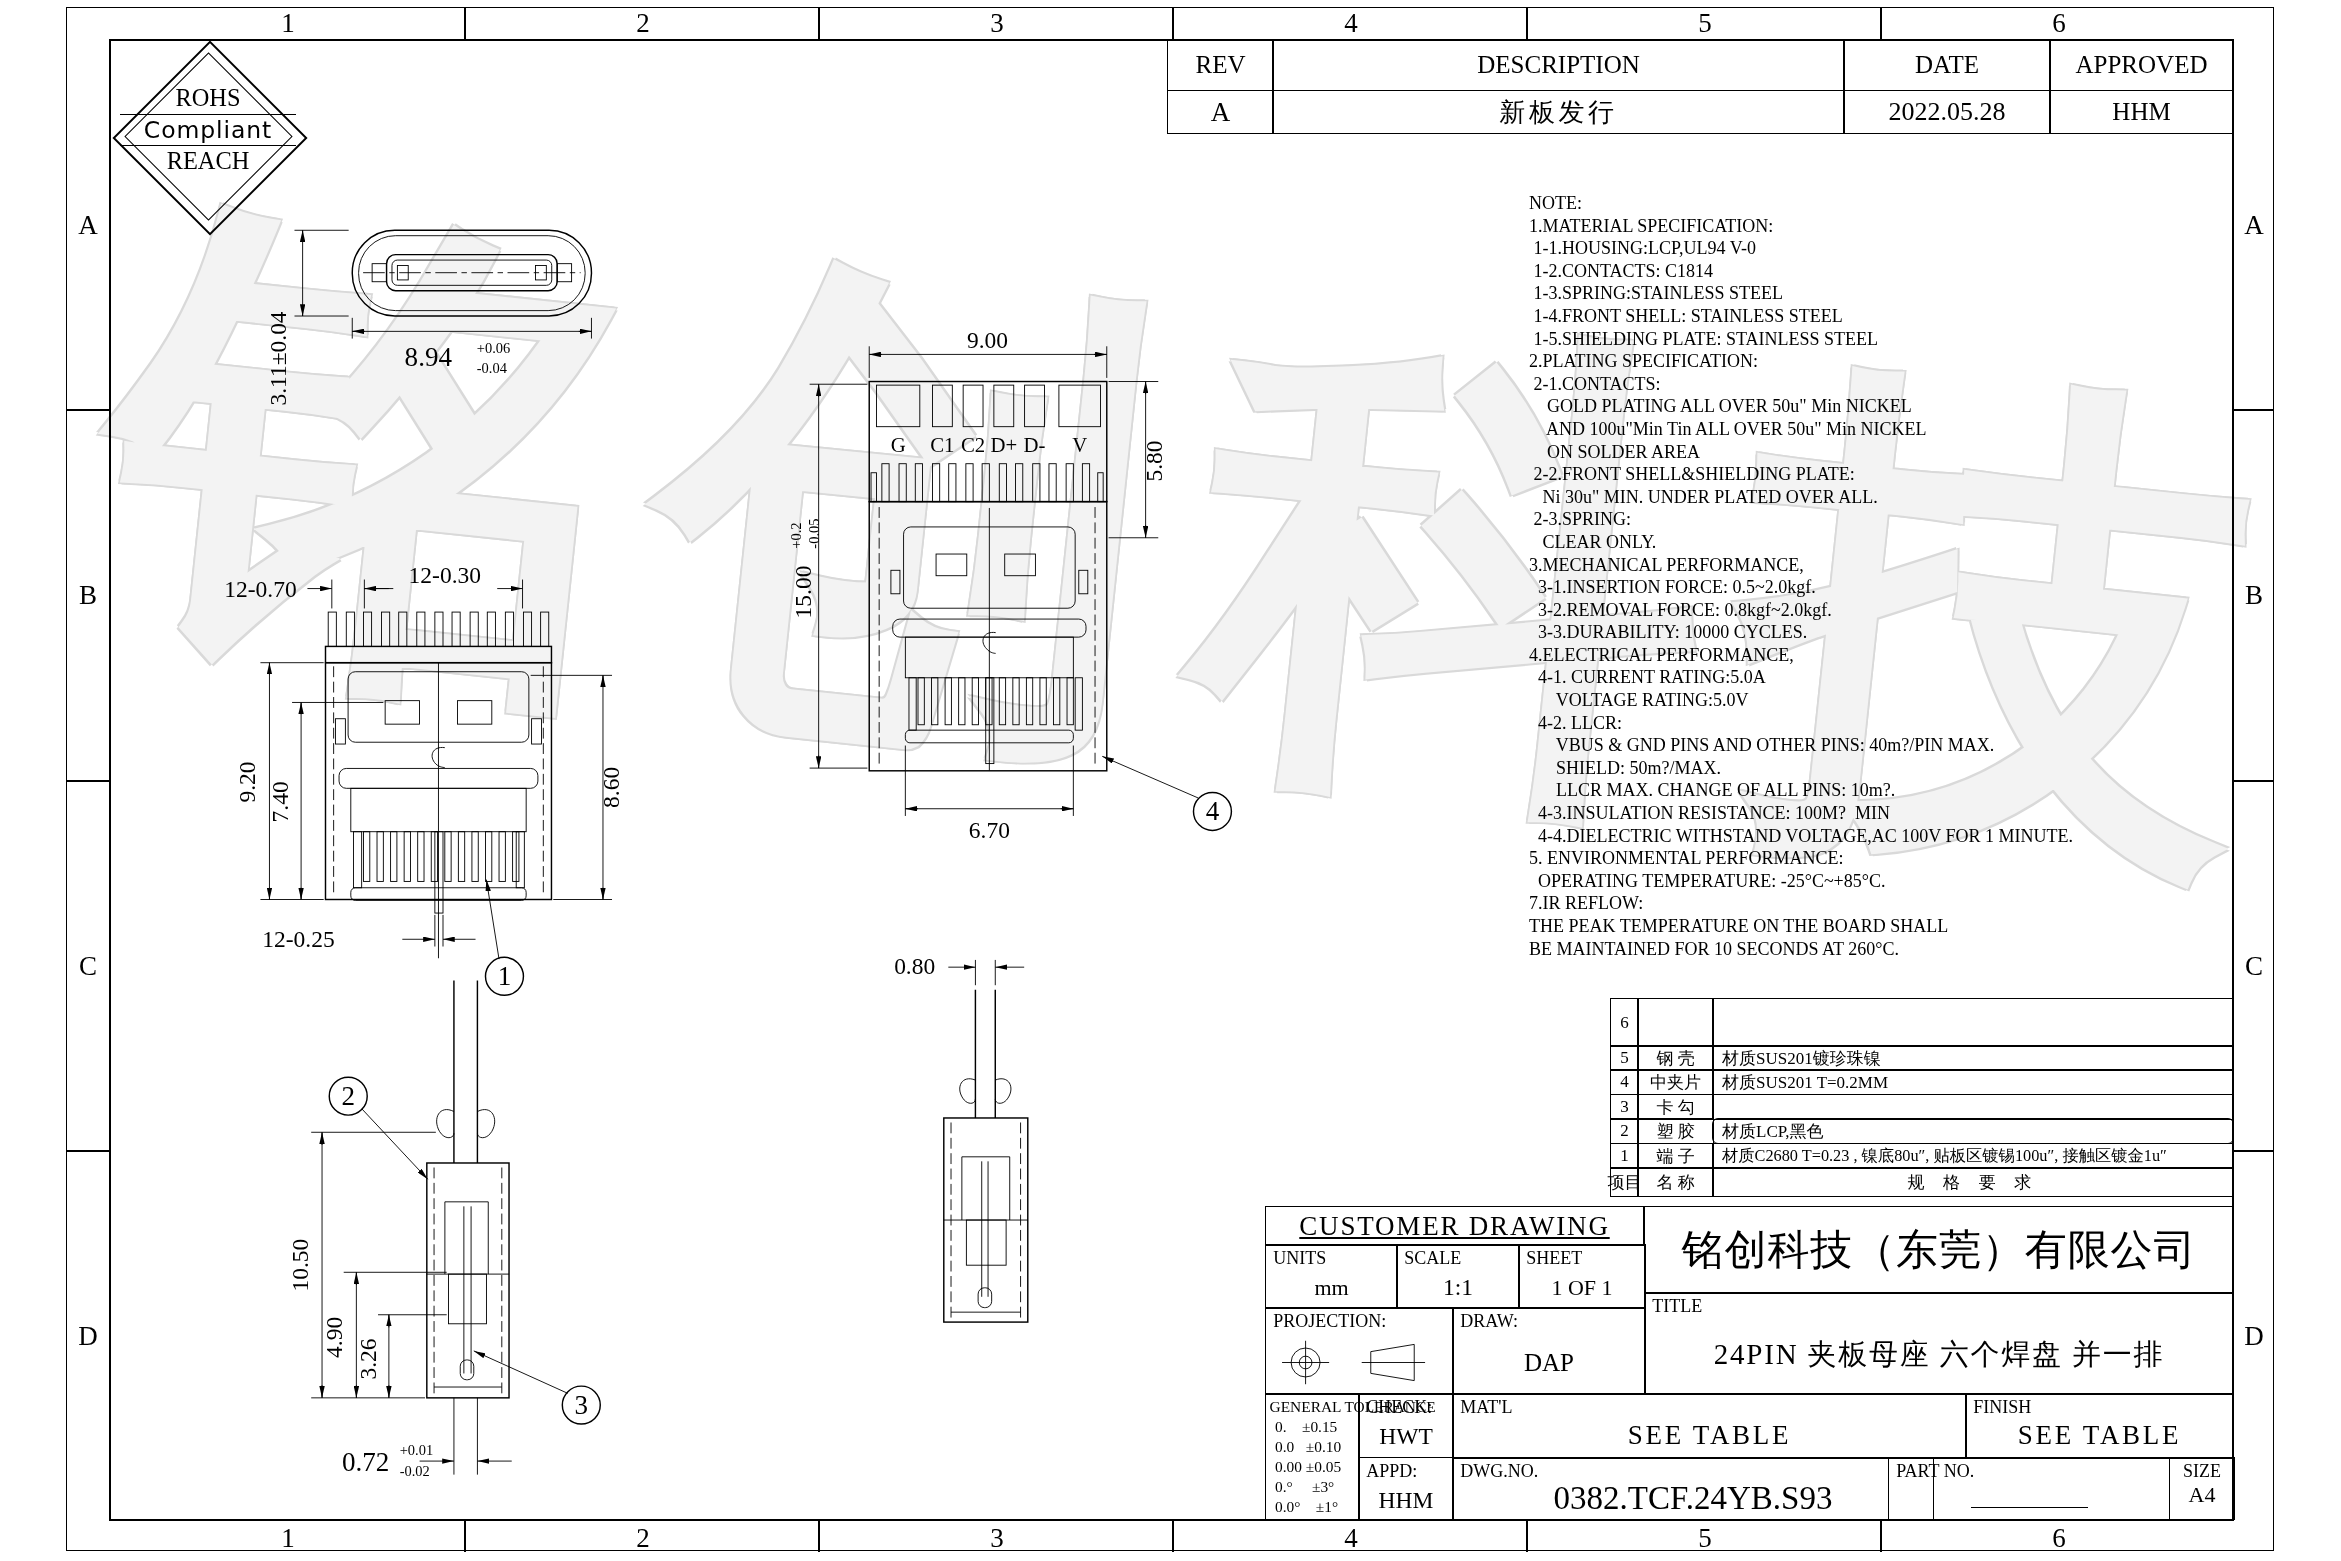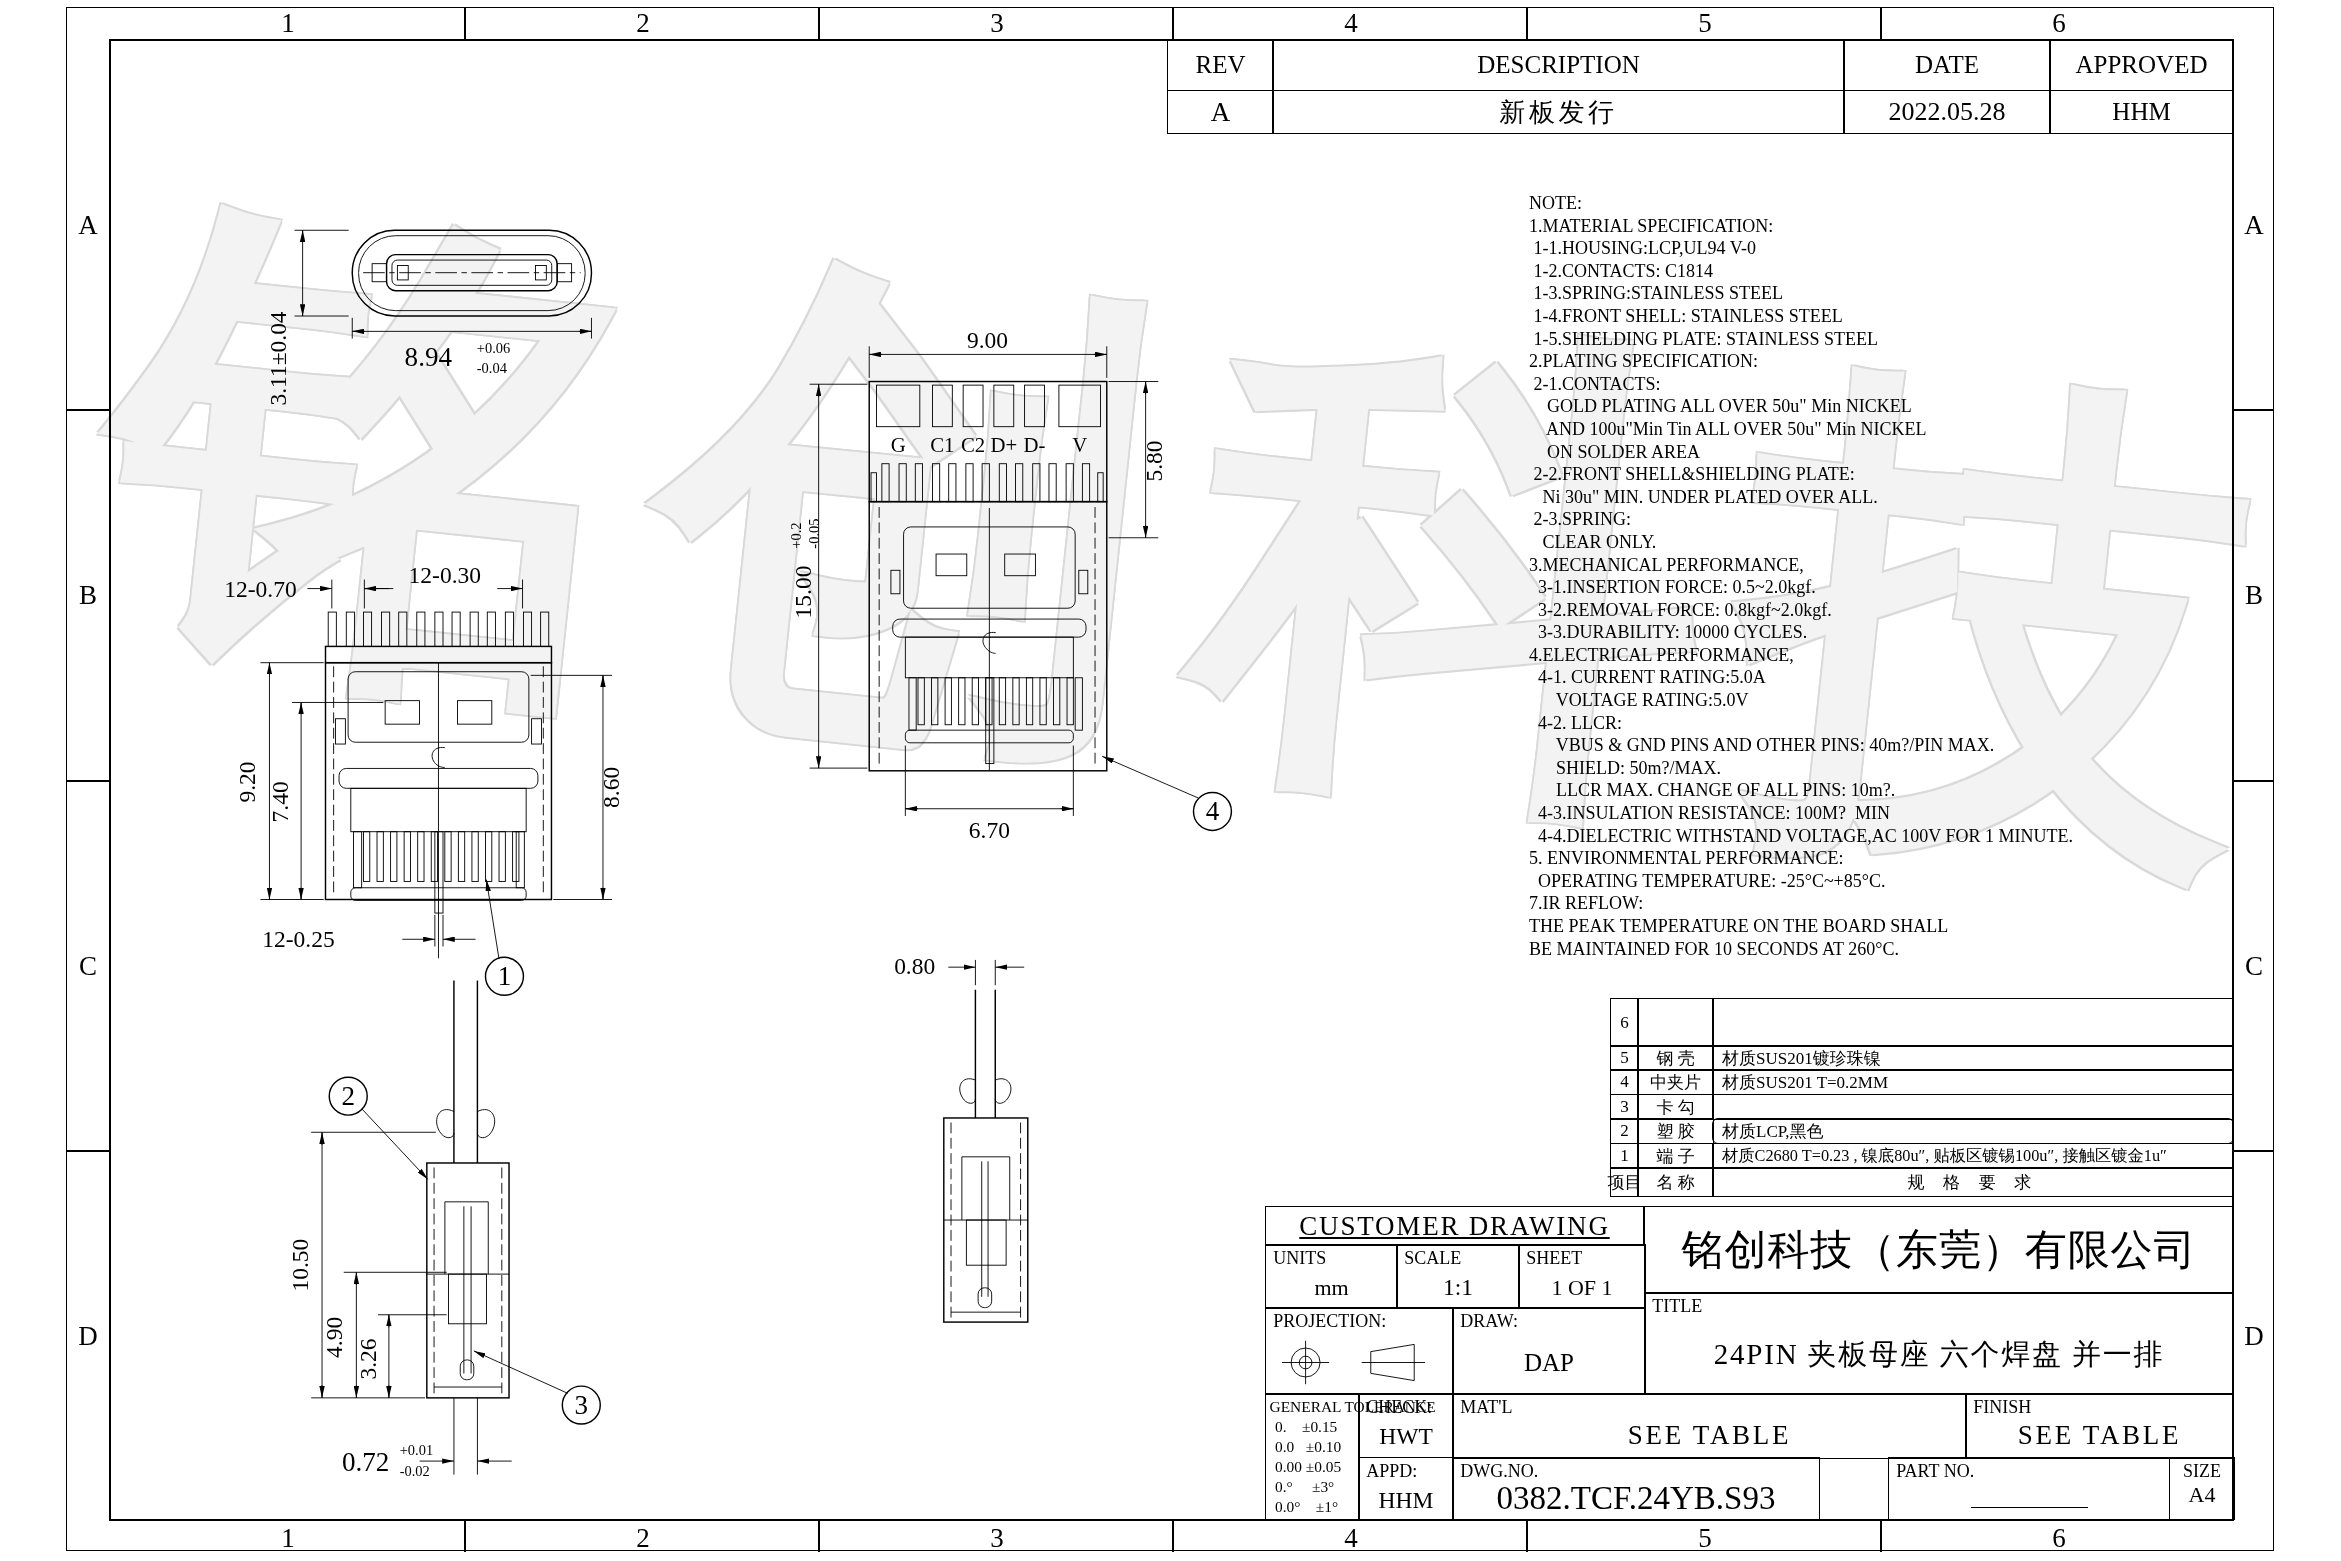--- a/index.html
+++ b/index.html
@@ -82,20 +82,29 @@
     <div class="zl" style="left:2039px;top:1523px;">6</div>
     <div class="zl" style="left:68px;top:210px;">A</div>
     <div class="zl" style="left:68px;top:580px;">B</div>
     <div class="zl" style="left:68px;top:951px;">C</div>
     <div class="zl" style="left:68px;top:1321px;">D</div>
     <div class="zl" style="left:2234px;top:210px;">A</div>
     <div class="zl" style="left:2234px;top:580px;">B</div>
     <div class="zl" style="left:2234px;top:951px;">C</div>
     <div class="zl" style="left:2234px;top:1321px;">D</div>
 
+    <div class="abs" style="left:113px;top:41px;width:190px;height:190px;">
+      <div class="abs" style="left:28px;top:28px;width:134px;height:134px;border:2.7px solid #000;transform:rotate(45deg);"></div>
+      <div class="abs" style="left:36px;top:36px;width:117px;height:117px;border:1.8px solid #000;transform:rotate(45deg);"></div>
+      <div class="abs" style="left:0;top:43px;width:190px;text-align:center;">
+        <div style="font-size:24.4px;">ROHS</div>
+        <div style="font-size:23.5px;font-family:'DejaVu Sans',sans-serif;letter-spacing:0.9px;border-top:1.8px solid #000;border-bottom:1.8px solid #000;margin:1.8px 7.2px;padding:0.9px 0;">Compliant</div>
+        <div style="font-size:24.4px;">REACH</div>
+      </div>
+    </div>
 
     <div class="abs" style="left:1167px;top:39px;width:1067px;height:95px;">
       <div class="cell" style="left:0;width:107px;top:0;height:52px;">
           <div class="cv" style="font-size:25px;">REV</div>
         </div>
       <div class="cell" style="left:105px;width:573px;top:0;height:52px;">
           <div class="cv" style="font-size:25px;">DESCRIPTION</div>
         </div>
       <div class="cell" style="left:676px;width:208px;top:0;height:52px;">
           <div class="cv" style="font-size:25px;">DATE</div>
@@ -233,21 +242,21 @@
       <div class="cv" style="font-size:29px;padding-top:22px;letter-spacing:1.8px;">24PIN 夹板母座 六个焊盘 并一排</div>
     </div>
     <div class="cell" style="left:1452px;top:1393px;width:515px;height:66px;">
       <div class="lbl">MAT'L</div>
       <div class="cv" style="font-size:27px;padding-top:18px;letter-spacing:2.7px;">SEE TABLE</div>
     </div>
     <div class="cell" style="left:1965px;top:1393px;width:269px;height:66px;">
       <div class="lbl">FINISH</div>
       <div class="cv" style="font-size:27px;padding-top:18px;letter-spacing:2.7px;">SEE TABLE</div>
     </div>
-    <div class="cell" style="left:1452px;top:1457px;width:368px;height:63px;">
+    <div class="cell" style="left:1452px;top:1457px;width:482px;height:63px;">
       <div class="lbl">DWG.NO.</div>
       <div class="cv" style="font-size:33px;padding-top:20px;">0382.TCF.24YB.S93</div>
     </div>
     <div class="cell" style="left:1888px;top:1457px;width:282px;height:63px;">
       <div class="lbl">PART NO.</div>
       <div class="cv" style="padding-top:20px;">
           <span style="display:inline-block;width:117px;border-bottom:1.8px solid #000;height:18px;"></span>
         </div>
     </div>
     <div class="cell" style="left:2169px;top:1457px;width:66px;height:63px;">

